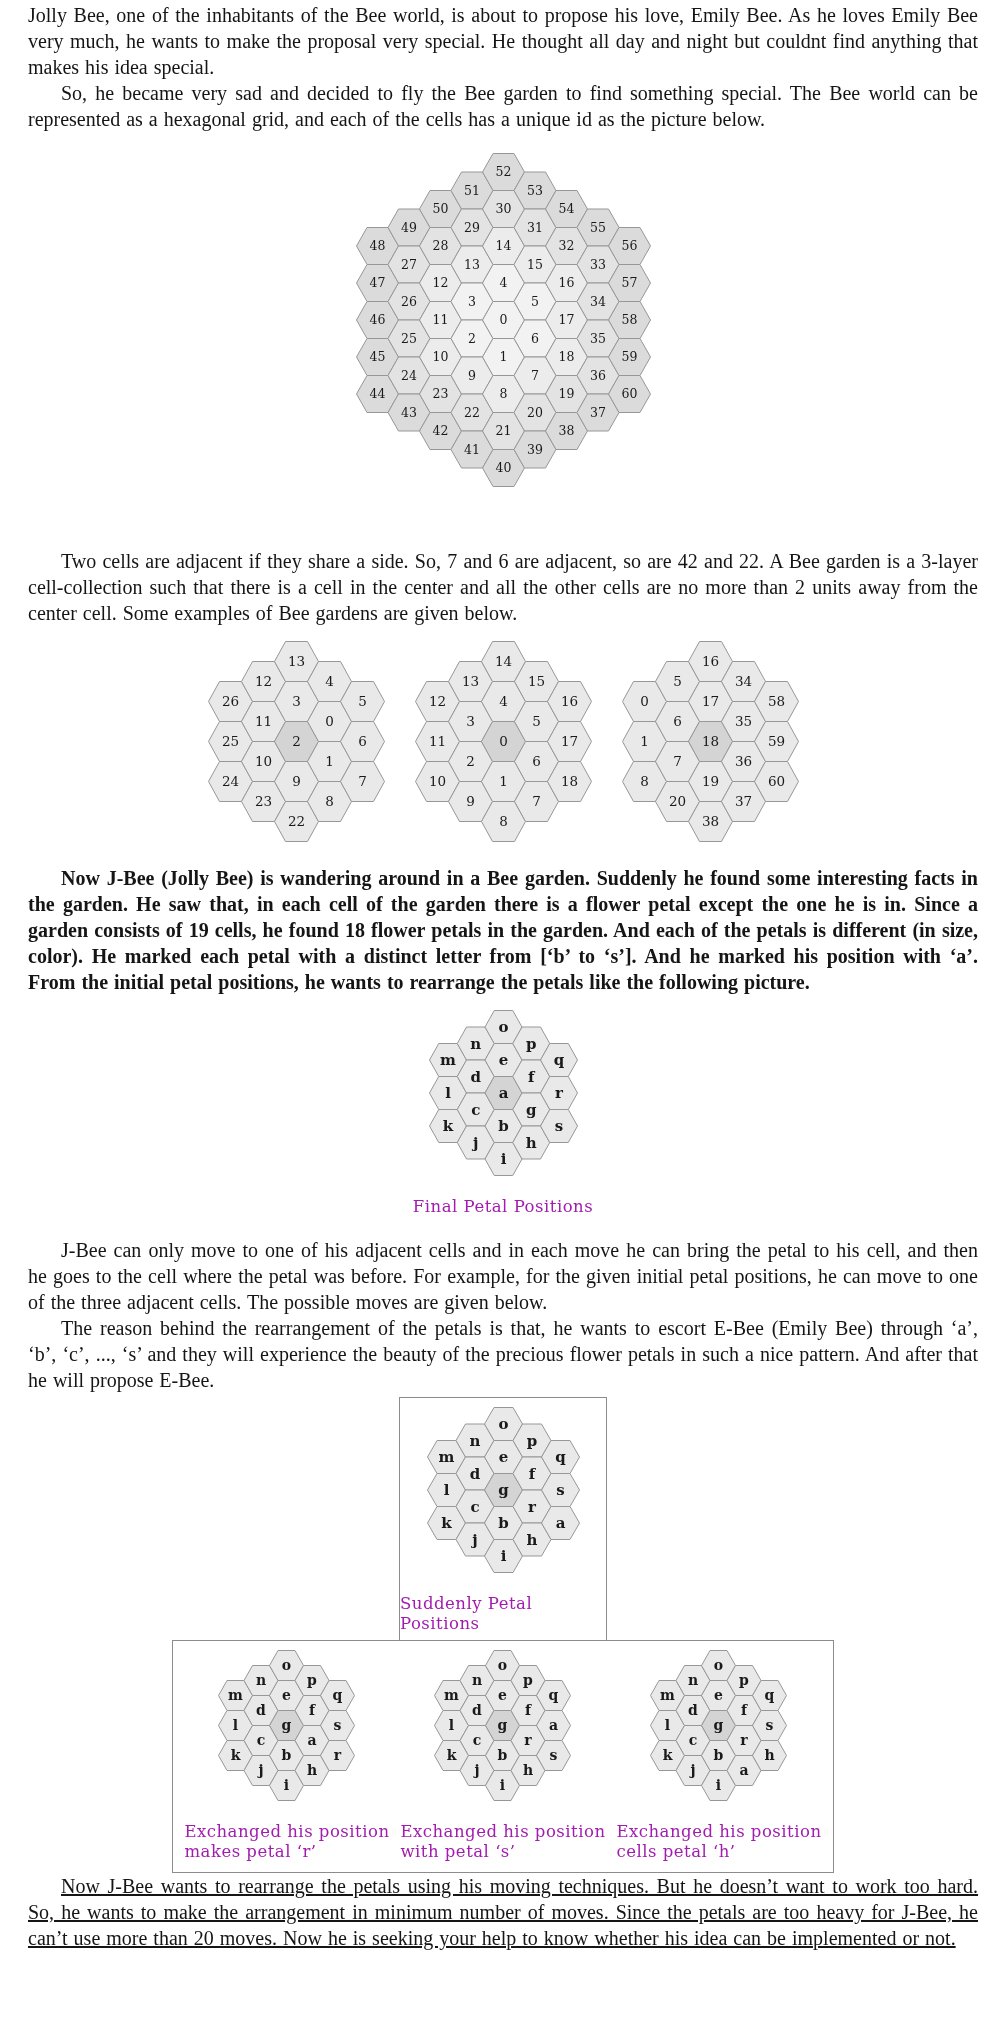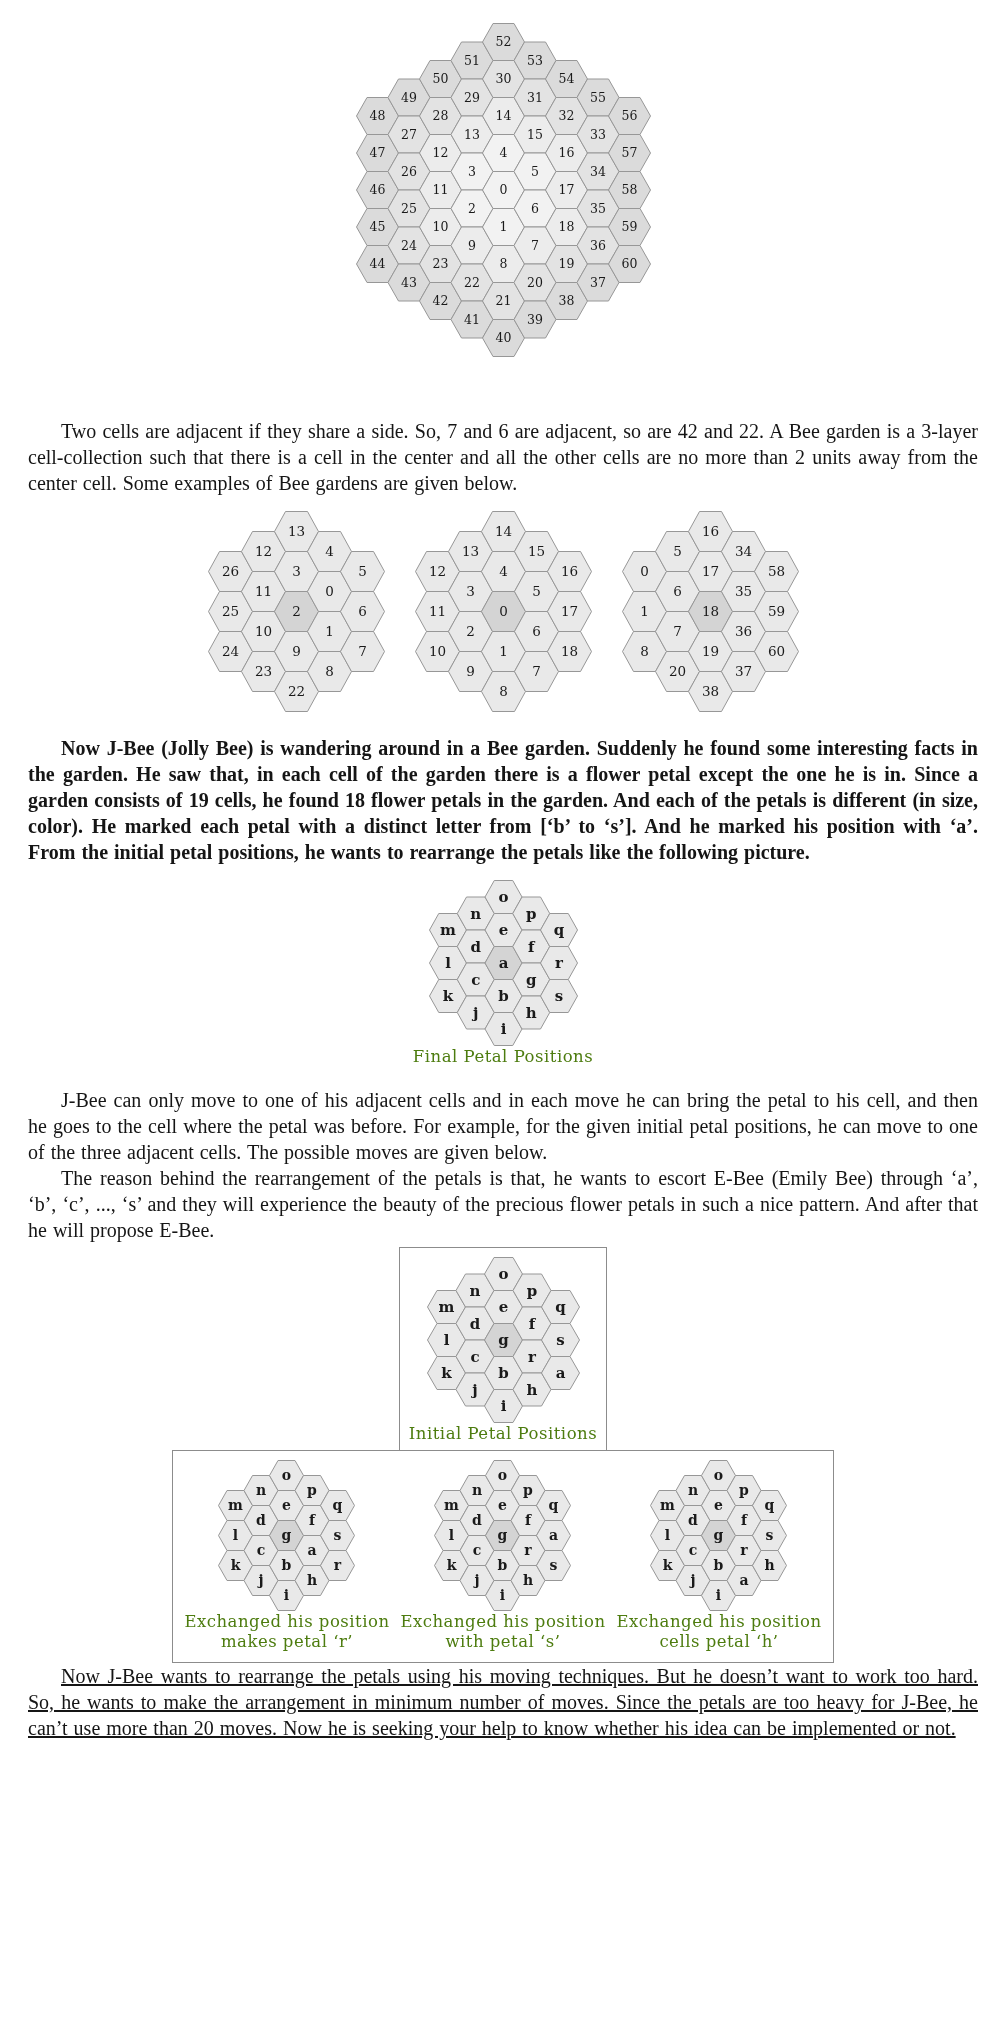--- a/index.html
+++ b/index.html
@@ -14,42 +14,44 @@
     text-align: justify; text-indent: 33px; word-spacing: 1px;
     color: #151515;
   }
   p.para.noindent { text-indent: 0; }
   .fig { display: flex; justify-content: center; align-items: flex-start; }
   .fig-world   { margin: 20px 0 60px 0; }
   .fig-gardens { margin: 14px 0 22px 0; gap: 28px; }
   .p4 { margin-top: 20px; font-weight: bold; }
   .fig-final   { margin: 14px 0 20px 0; flex-direction: column; align-items: center; }
   .caption {
-    font-family: "DejaVu Serif", serif; font-size: 16.5px; color: #4d7c0f;
-    text-align: center; letter-spacing: 0.5px; margin-top: 0; line-height: 20px;
+    font-family: "DejaVu Serif", serif; font-size: 16.5px; color: #a21caf;
+    text-align: left; letter-spacing: 0.5px; margin-top: 20px; line-height: 20px;
   }
   .box-initial {
     width: 206px; margin: 4px auto 0 auto; border: 1px solid #8c8c8c;
     padding: 8px 0 6px 0; display: flex; flex-direction: column; align-items: center;
     background: #fff; position: relative; z-index: 2;
   }
   .box-wide {
     width: 648px; margin: -1px auto 0 auto; border: 1px solid #8c8c8c;
     padding: 8px 6px 10px 6px; display: flex; justify-content: space-around;
     align-items: flex-start; background: #fff;
   }
   .exchange-item { display: flex; flex-direction: column; align-items: center; width: 33%; }
   .p7 { margin-top: 44px; text-decoration: underline; }
   .hexgrid { line-height: 0; }
 </style>
 </head>
 <body>
 
 <div class="page">
 
+  <p class="para noindent">Jolly Bee, one of the inhabitants of the Bee world, is about to propose his love, Emily Bee. As he loves Emily Bee very much, he wants to make the proposal very special. He thought all day and night but couldnt find anything that makes his idea special.</p>
+  <p class="para">So, he became very sad and decided to fly the Bee garden to find something special. The Bee world can be represented as a hexagonal grid, and each of the cells has a unique id as the picture below.</p>
 
   <div class="fig fig-world">
     <div class="hexgrid"><svg xmlns="http://www.w3.org/2000/svg" width="297" height="336">
           <polygon points="1.5,94 12,75.5 33,75.5 43.5,94 33,112.5 12,112.5" fill="#dbdbdb" stroke="#979797" stroke-width="1"></polygon>
           <text x="22.5" y="98.25" text-anchor="middle" font-family="DejaVu Serif, serif" font-size="12.5" font-weight="500" fill="#1a1a1a">48</text>
           <polygon points="1.5,131 12,112.5 33,112.5 43.5,131 33,149.5 12,149.5" fill="#dbdbdb" stroke="#979797" stroke-width="1"></polygon>
           <text x="22.5" y="135.25" text-anchor="middle" font-family="DejaVu Serif, serif" font-size="12.5" font-weight="500" fill="#1a1a1a">47</text>
           <polygon points="1.5,168 12,149.5 33,149.5 43.5,168 33,186.5 12,186.5" fill="#dbdbdb" stroke="#979797" stroke-width="1"></polygon>
           <text x="22.5" y="172.25" text-anchor="middle" font-family="DejaVu Serif, serif" font-size="12.5" font-weight="500" fill="#1a1a1a">46</text>
           <polygon points="1.5,205 12,186.5 33,186.5 43.5,205 33,223.5 12,223.5" fill="#dbdbdb" stroke="#979797" stroke-width="1"></polygon>
@@ -379,21 +381,21 @@
           <text x="106" y="105.6" text-anchor="middle" font-family="DejaVu Serif, serif" font-size="15" font-weight="600" fill="#1a1a1a">r</text>
           <polygon points="87,133.5 96.5,117 115.5,117 125,133.5 115.5,150 96.5,150" fill="#e9e9e9" stroke="#979797" stroke-width="1"></polygon>
           <text x="106" y="138.6" text-anchor="middle" font-family="DejaVu Serif, serif" font-size="15" font-weight="600" fill="#1a1a1a">h</text>
           <polygon points="115.5,51 125,34.5 144,34.5 153.5,51 144,67.5 125,67.5" fill="#e9e9e9" stroke="#979797" stroke-width="1"></polygon>
           <text x="134.5" y="56.1" text-anchor="middle" font-family="DejaVu Serif, serif" font-size="15" font-weight="600" fill="#1a1a1a">q</text>
           <polygon points="115.5,84 125,67.5 144,67.5 153.5,84 144,100.5 125,100.5" fill="#e9e9e9" stroke="#979797" stroke-width="1"></polygon>
           <text x="134.5" y="89.1" text-anchor="middle" font-family="DejaVu Serif, serif" font-size="15" font-weight="600" fill="#1a1a1a">s</text>
           <polygon points="115.5,117 125,100.5 144,100.5 153.5,117 144,133.5 125,133.5" fill="#e9e9e9" stroke="#979797" stroke-width="1"></polygon>
           <text x="134.5" y="122.1" text-anchor="middle" font-family="DejaVu Serif, serif" font-size="15" font-weight="600" fill="#1a1a1a">a</text>
         </svg></div>
-    <div class="caption">Initial Petal Positions</div>
+    <div class="caption">Suddenly Petal Positions</div>
   </div>
 
   <div class="box-wide">
     <div class="exchange-item">
       <div class="hexgrid"><svg xmlns="http://www.w3.org/2000/svg" width="139" height="153">
             <polygon points="1.5,46.5 10,31.5 27,31.5 35.5,46.5 27,61.5 10,61.5" fill="#e9e9e9" stroke="#979797" stroke-width="1"></polygon>
             <text x="18.5" y="51.26" text-anchor="middle" font-family="DejaVu Serif, serif" font-size="14" font-weight="600" fill="#1a1a1a">m</text>
             <polygon points="1.5,76.5 10,61.5 27,61.5 35.5,76.5 27,91.5 10,91.5" fill="#e9e9e9" stroke="#979797" stroke-width="1"></polygon>
             <text x="18.5" y="81.26" text-anchor="middle" font-family="DejaVu Serif, serif" font-size="14" font-weight="600" fill="#1a1a1a">l</text>
             <polygon points="1.5,106.5 10,91.5 27,91.5 35.5,106.5 27,121.5 10,121.5" fill="#e9e9e9" stroke="#979797" stroke-width="1"></polygon>

